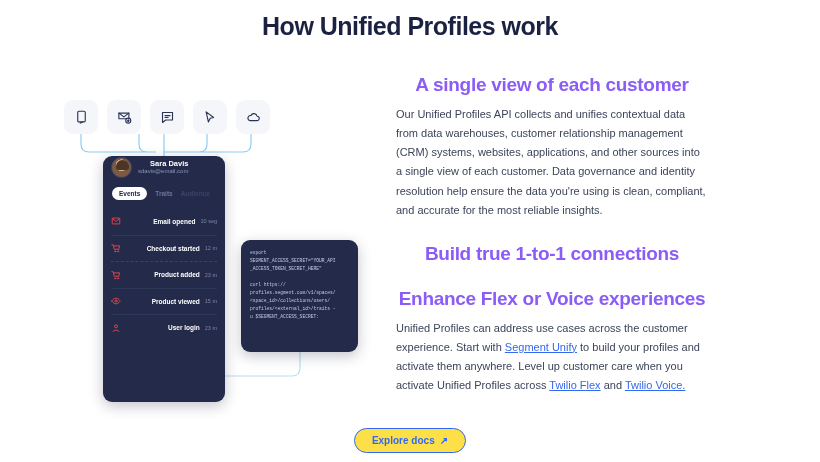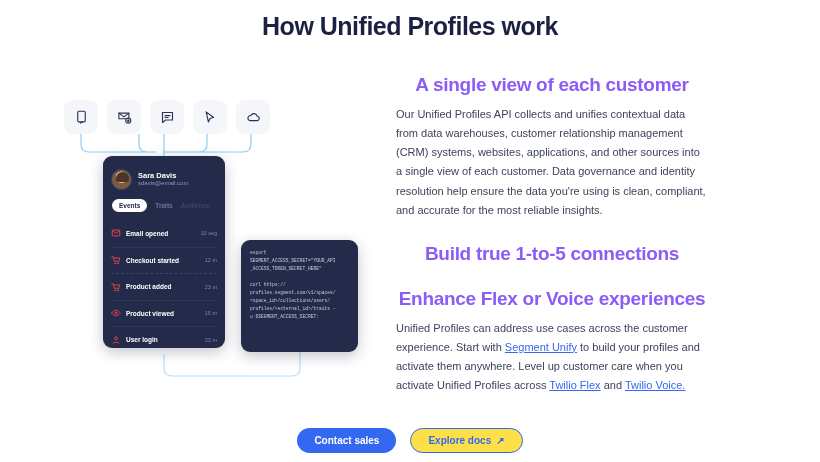--- a/index.html
+++ b/index.html
@@ -29,24 +29,25 @@
     background: #f4f6fa;
     display: flex; align-items: center; justify-content: center;
   }
   .icon-tile svg { display: block; }
 
   .connector { position: absolute; left: 0; top: 0; pointer-events: none; }
 
   
   .profile-card {
     position: absolute; left: 47px; top: 56px;
-    width: 122px; height: 192px;
+    width: 122px; height: 246px;
     background: #242b4a; border-radius: 9px;
     box-shadow: 0 4px 14px rgba(20,25,55,0.25);
-    padding: 13px 8px 0 8px;
+    padding: 1px 8px 0 8px;
+    text-align: right;
   }
   .pc-head { display: flex; align-items: center; gap: 6px; }
   .avatar {
     width: 21px; height: 21px; border-radius: 50%;
     background: radial-gradient(circle at 50% 38%, #d9a97f 0 38%, #7b5a42 39% 100%);
     border: 1px solid #3c456b; flex: none; position: relative; overflow: hidden;
   }
   .avatar::after {
     content: ""; position: absolute; left: 4px; top: 2px; width: 13px; height: 10px;
     border-radius: 7px 7px 3px 3px; background: #4a3526;
@@ -241,30 +242,29 @@
   </div>
 
   <div class="content">
 
     <div class="sec">
       <div class="sec-title">A single view of each customer</div>
       <div class="sec-body">Our Unified Profiles API collects and unifies contextual data from data warehouses, customer relationship management (CRM) systems, websites, applications, and other sources into a single view of each customer. Data governance and identity resolution help ensure the data you're using is clean, compliant, and accurate for the most reliable insights.</div>
     </div>
 
     <div class="sec">
-      <div class="sec-title">Build true 1-to-5 connections</div>
+      <div class="sec-title">Build true 1-to-1 connections</div>
     </div>
 
     <div class="sec">
       <div class="sec-title">Enhance Flex or Voice experiences</div>
       <div class="sec-body"><span>Unified Profiles can address use cases across the customer experience. Start with </span><a href="#">Segment Unify</a><span> to build your profiles and activate them anywhere. Level up customer care when you activate Unified Profiles across </span><a href="#">Twilio Flex</a><span> and </span><a href="#">Twilio Voice.</a></div>
     </div>
   </div>
 
   <div class="btns">
-    <div class="btn btn-primary">Contact sales</div>
     <div class="btn btn-ghost">
       <span>Explore docs</span>
       <span>↗</span>
     </div>
   </div>
 
 </div>
 
 </body></html>

